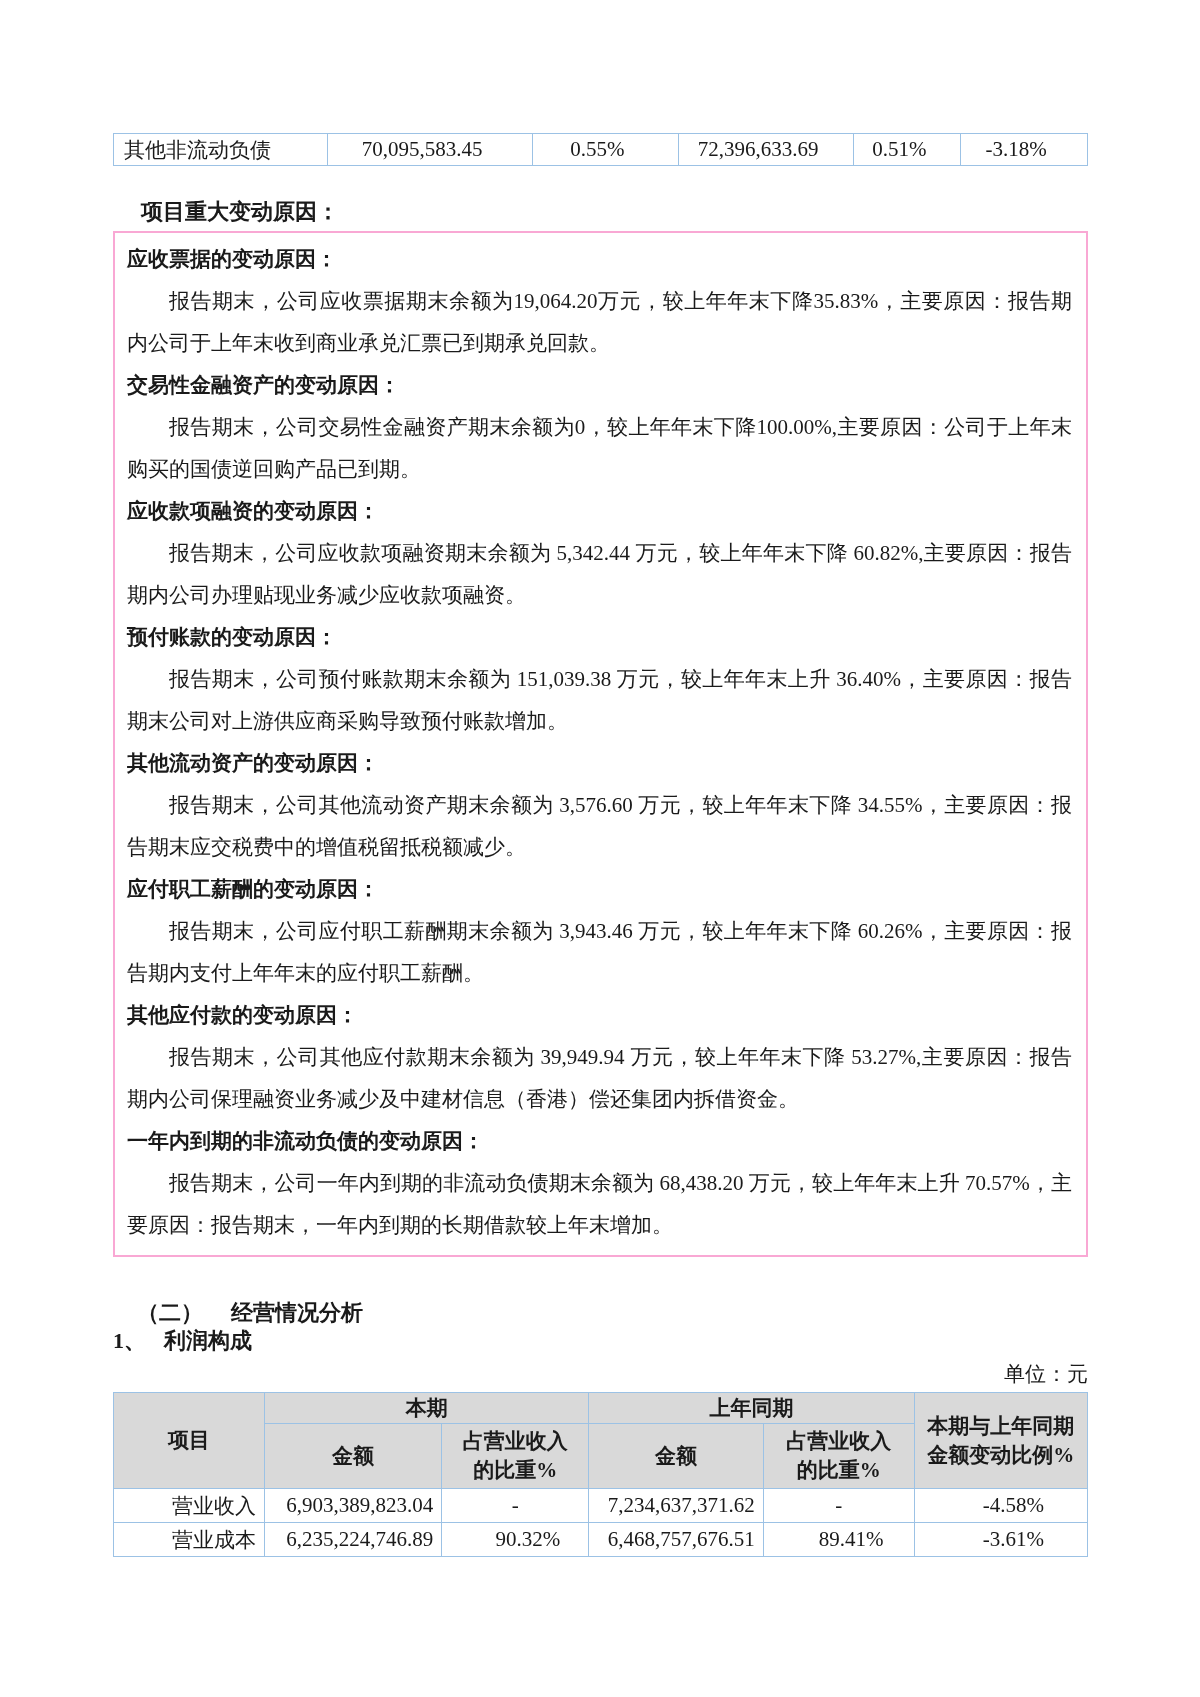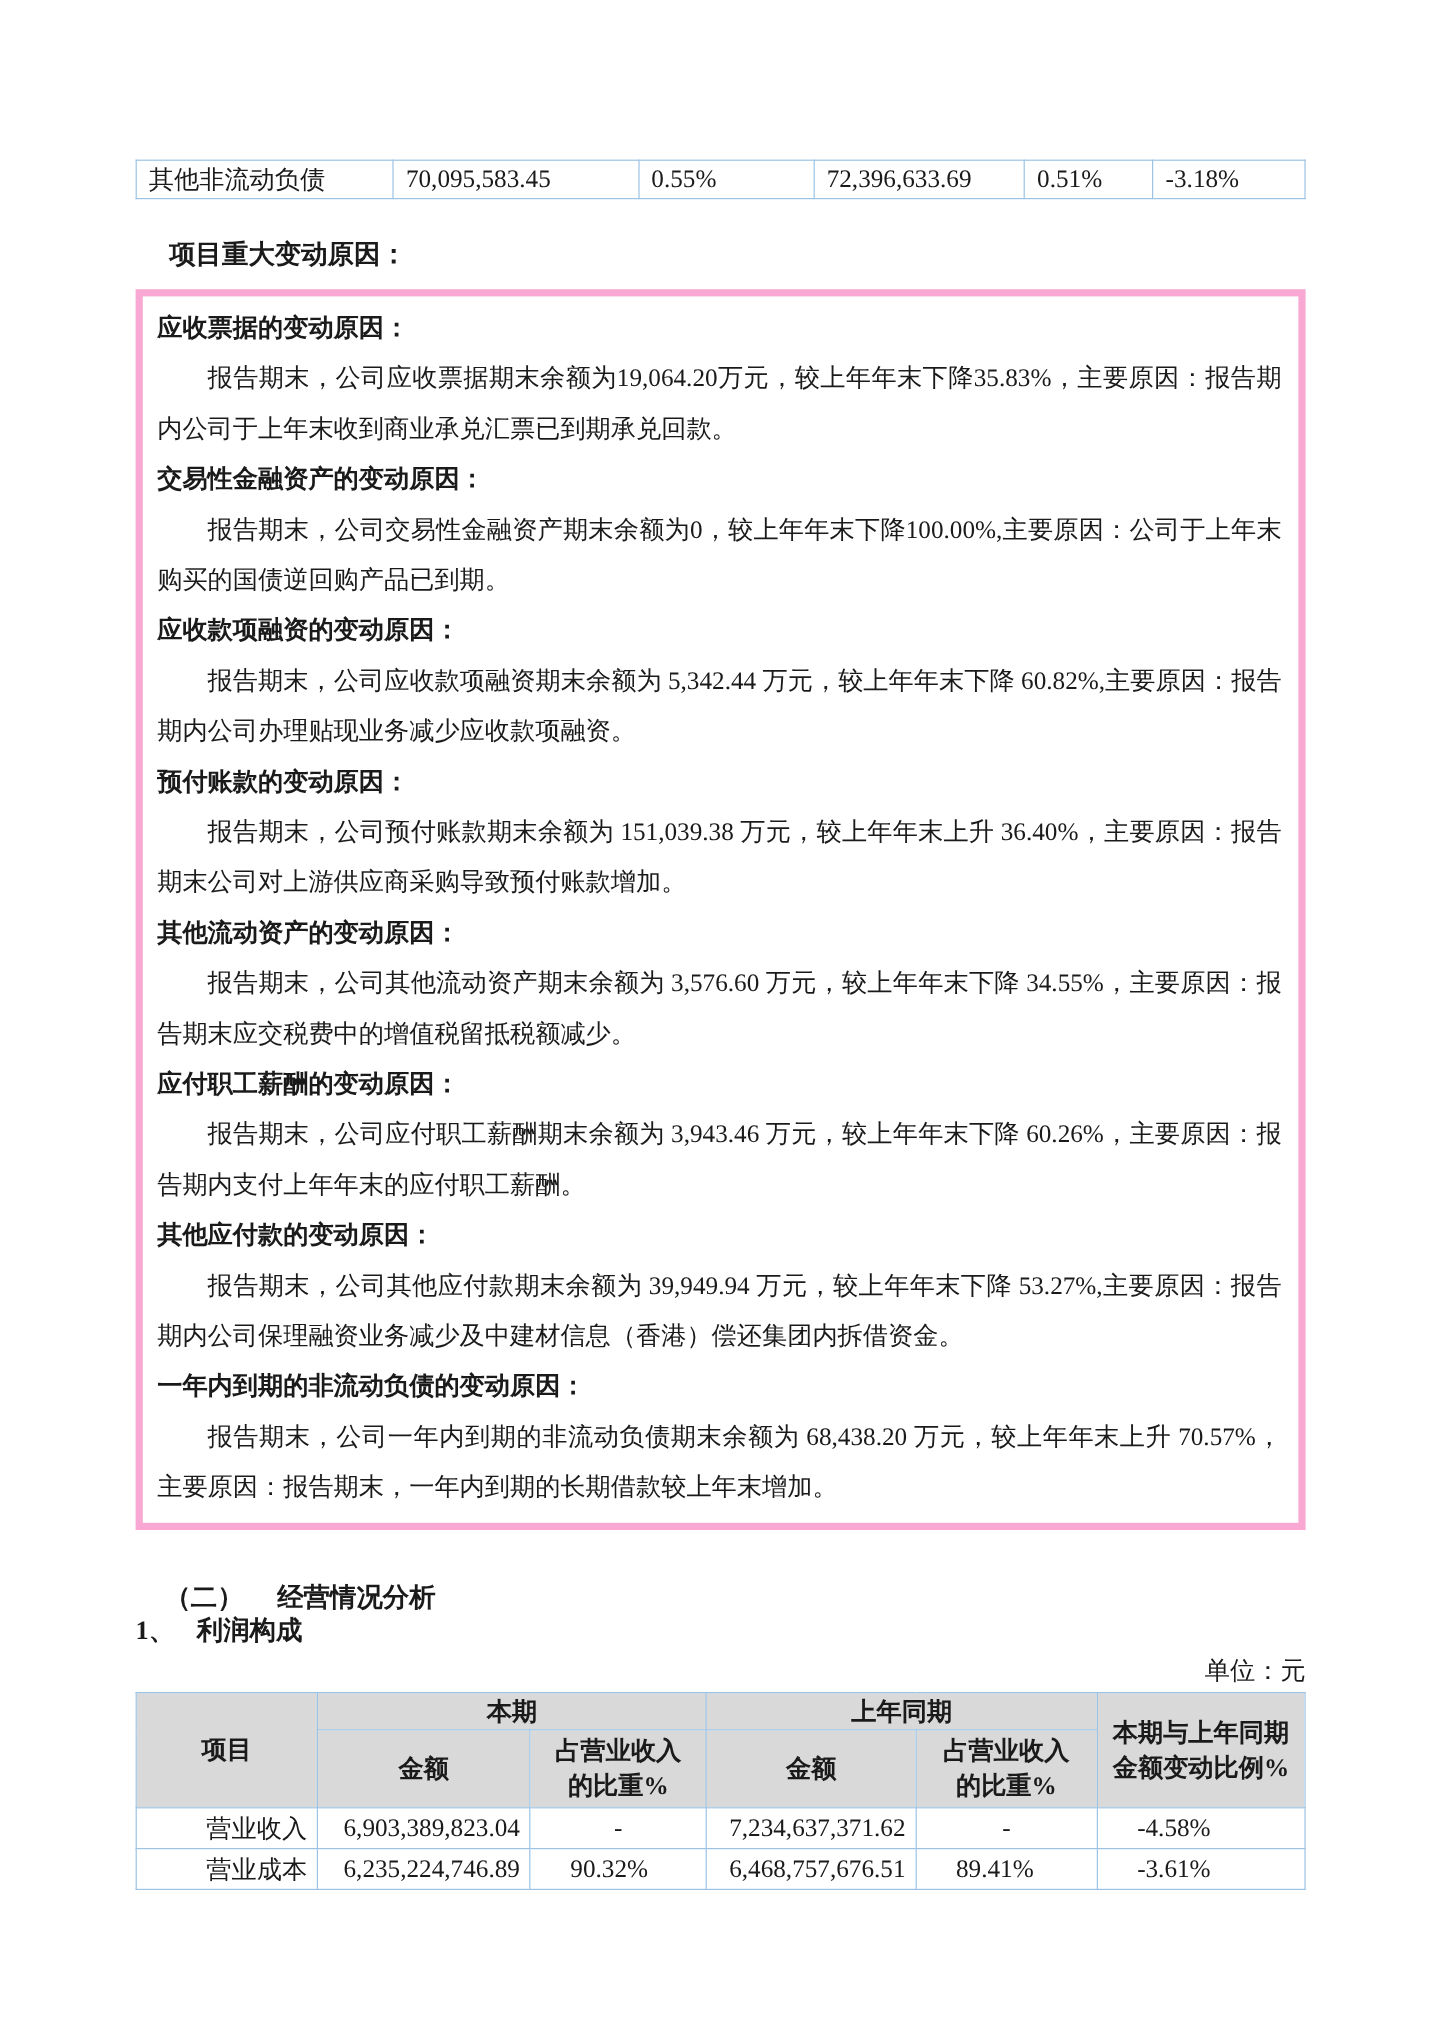--- a/index.html
+++ b/index.html
@@ -11,46 +11,46 @@
     box-sizing:border-box;
     padding:133px 112px 0 113px;
     overflow:hidden;
     color:#1a1a1a;
     font-family:"Liberation Serif","DejaVu Serif",serif;
   }
 
   
   table.balance { width:100%; border-collapse:collapse; table-layout:fixed; font-size:21px; }
   table.balance td { border:1px solid #9CC2E5; height:31px; padding:0 26px 0 10px; overflow:hidden; white-space:nowrap; }
-  table.balance td.num { text-align:left; }
+  table.balance td.num { text-align:center; }
 
   
   .sec-heading { font-weight:bold; font-size:22px; line-height:27px; margin-top:32px;margin-left:28px; }
 
   
-  .reason-box { border:6px solid #f9a8d4; margin-top:16px; padding:5px 14px 9px 12px; }
+  .reason-box { border:2px solid #f9a8d4; margin-top:6px; padding:5px 14px 9px 12px; }
   .reason-title { font-weight:bold; font-size:21px; line-height:42px; }
   .reason-body { margin:0; font-size:21px; line-height:42px; text-indent:2em; text-align:justify; }
 
   
   .h2-line { margin-top:42px; padding-left:24px; font-weight:bold; font-size:22px; line-height:28px; }
   .h2-line .h-num { display:inline-block; margin-right:28px; }
   .h3-line { margin-top:0; font-weight:bold; font-size:22px; line-height:28px; }
   .h3-line .h-num { display:inline-block; margin-right:18px; }
   .unit-line { margin-top:6px; text-align:right; font-size:21px; line-height:26px; }
 
   
   table.profit { width:100%; border-collapse:collapse; table-layout:fixed; font-size:21px; margin-top:5px; }
   table.profit th, table.profit td { border:1px solid #9CC2E5; overflow:hidden; }
   table.profit th { background:#D9D9D9; font-weight:bold; text-align:center; font-size:21px; line-height:29px; padding:0 4px; }
   table.profit tr.hrow1 th { height:30px; }
   table.profit tr.hrow2 th { height:64px; }
   table.profit td { height:33px; padding:0 8px; white-space:nowrap; background:#ffffff; }
   table.profit td.l { text-align:right; }
-  table.profit td.r { text-align:left;padding-left:33px; }
+  table.profit td.r { text-align:center;padding-left:33px; }
   table.profit td.c { text-align:center; }
 </style>
 </head>
 <body>
 
 <div class="page">
 
   <table class="balance">
     <colgroup>
       <col style="width:22%">

